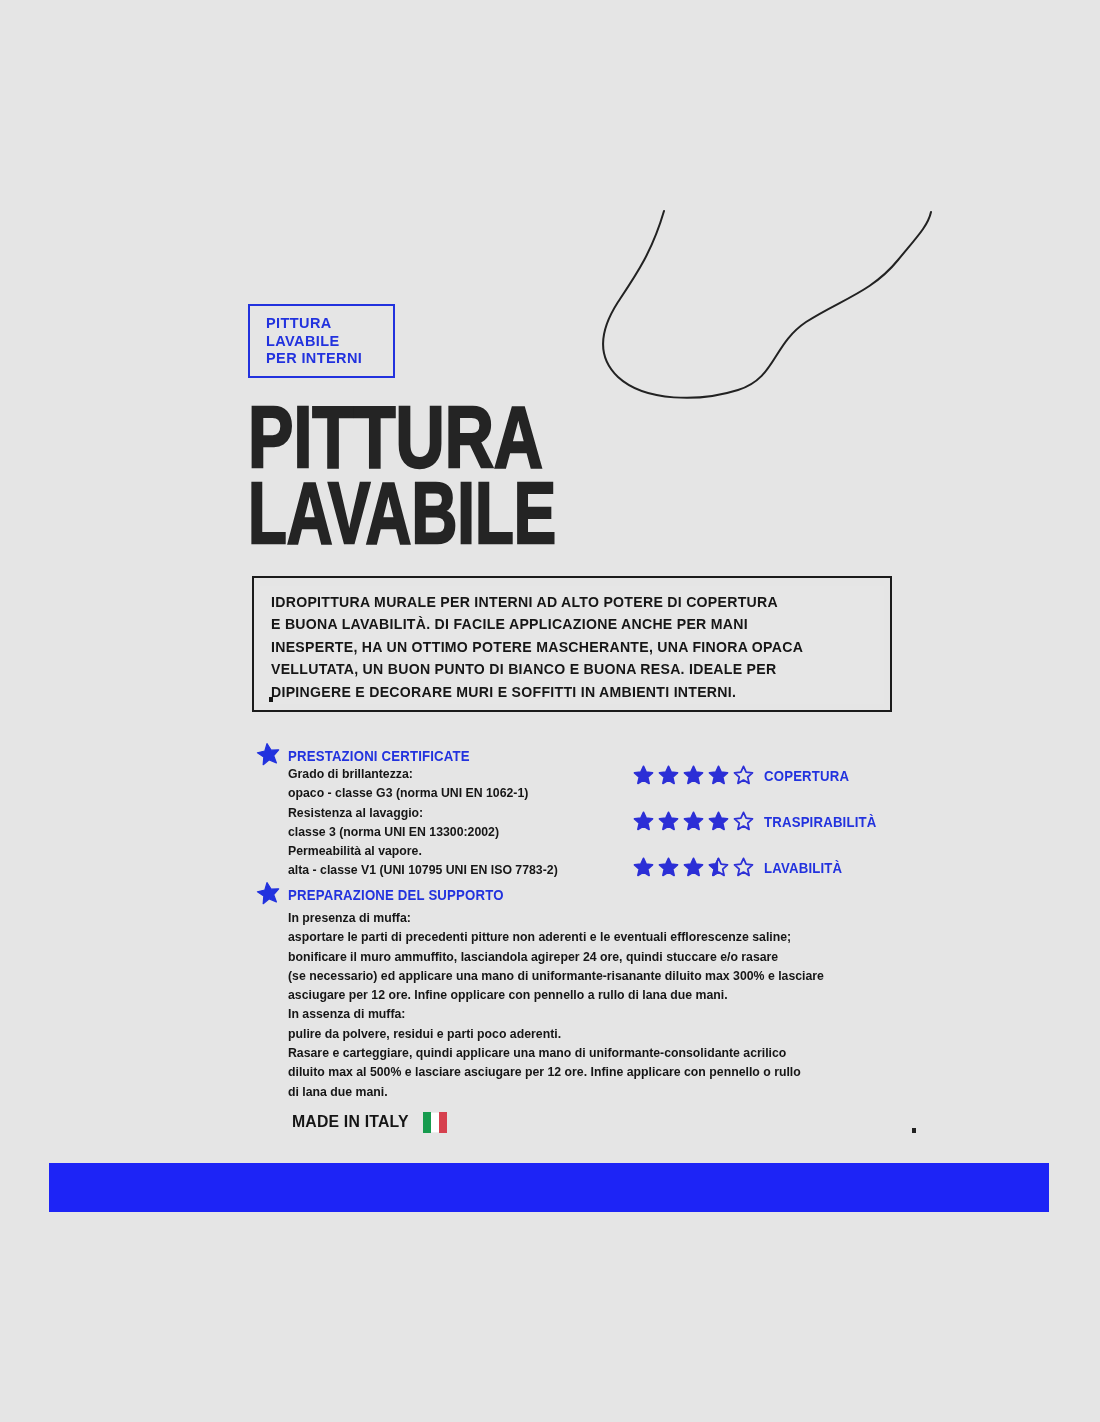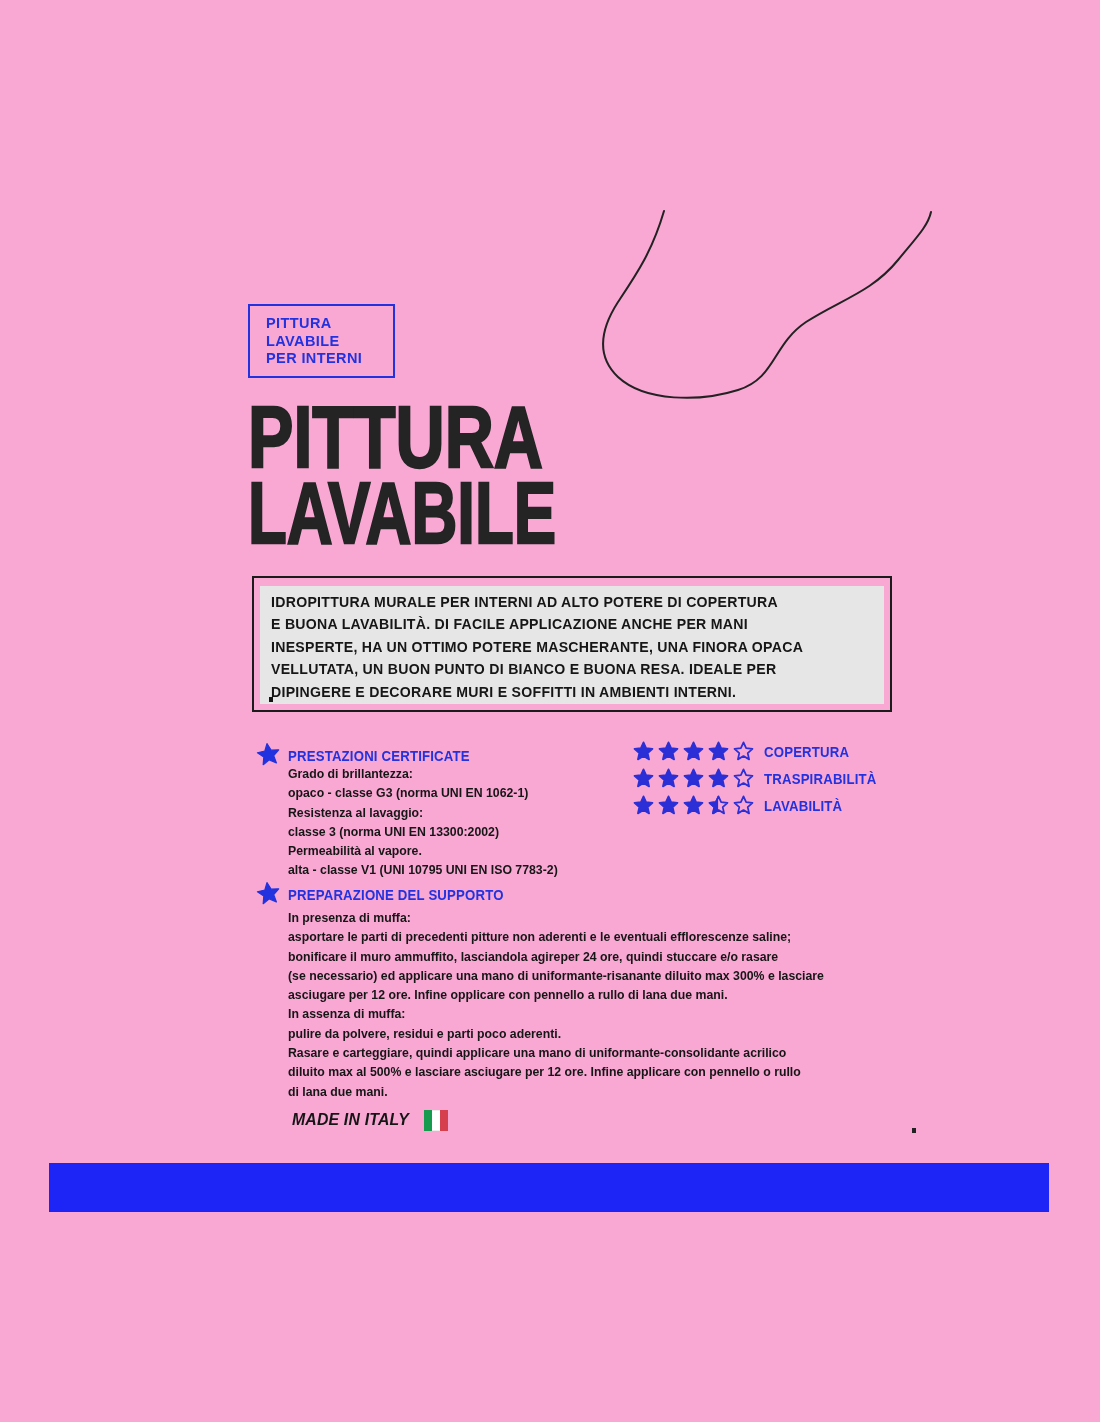--- a/index.html
+++ b/index.html
@@ -1,17 +1,17 @@
 <!DOCTYPE html>
 <html style="--blue: #2232DE; --star_blue: #2C2FD6; --bar_blue: #1D24F6; --title_black: #242424; --text_black: #161616; --box_gray: #E6E6E6; --flag_green: #169B4E; --flag_white: #FFFFFF; --flag_red: #D6404E;"><head>
 <meta charset="utf-8">
 <style>
   html,body{margin:0;padding:0;background:#fff;}
   #canvas{
-    position:relative;width:1100px;height:1422px;background:#f9a8d4;
+    position:relative;width:1100px;height:1422px;background:#e5e5e5;
     font-family:"Liberation Sans",sans-serif;overflow:hidden;
   }
   
   .squiggle{position:absolute;left:585px;top:195px;}
   
   .badge{position:absolute;left:248px;top:304px;width:147px;height:74px;
     border:2px solid var(--blue);box-sizing:border-box;}
   .badge-text{position:absolute;left:16px;top:9px;font-size:14.5px;font-weight:bold;
     color:var(--blue);line-height:17.5px;letter-spacing:0.4px;white-space:pre-line;}
   
@@ -34,26 +34,26 @@
   .section-heading{position:absolute;left:32px;top:5px;font-size:15px;font-weight:bold;
     color:var(--blue);letter-spacing:0.2px;white-space:nowrap;
     transform:scaleX(0.88);transform-origin:0 0;}
   .section-lines{position:absolute;left:32px;width:660px;font-size:13.5px;font-weight:bold;
     color:var(--text_black);line-height:19.3px;white-space:pre-line;
     transform:scaleX(0.91);transform-origin:0 0;}
   #section-0 .section-lines{top:22px;}
   #section-1 .section-lines{top:27px;}
   
   #ratings{position:absolute;left:633px;top:740px;}
-  .rating-row{display:flex;align-items:center;height:22px;margin-bottom:5px;}
+  .rating-row{display:flex;align-items:center;height:22px;margin-bottom:5px;margin-top:24px;}
   .rating-row svg{margin-right:4px;display:block;}
   .rating-label{margin-left:6px;font-size:15px;font-weight:bold;color:var(--blue);
     letter-spacing:0.2px;white-space:nowrap;transform:scaleX(0.88);transform-origin:0 50%;}
   
-  .made-in{position:absolute;left:292px;top:1110px;display:flex;align-items:flex-start;height:24px;font-style:italic;}
+  .made-in{position:absolute;left:292px;top:1110px;display:flex;align-items:center;height:24px;}
   .made-in-label{font-size:17px;font-weight:bold;color:#151515;letter-spacing:0.2px;
     transform:scaleX(0.93);transform-origin:0 50%;white-space:nowrap;}
   .flag{margin-left:6px;width:24px;height:21px;display:flex;box-sizing:border-box;}
   .flag span{flex:1;}
   .flag .green{background:var(--flag_green);}
   .flag .white{background:var(--flag_white);border-top:1px solid #eee;border-bottom:1px solid #eee;box-sizing:border-box;}
   .flag .red{background:var(--flag_red);}
   .dot-right{position:absolute;left:912px;top:1128px;width:4px;height:5px;background:#222;}
   .bottom-bar{position:absolute;left:49px;top:1163px;width:1000px;height:49px;background:var(--bar_blue);}
 </style>

